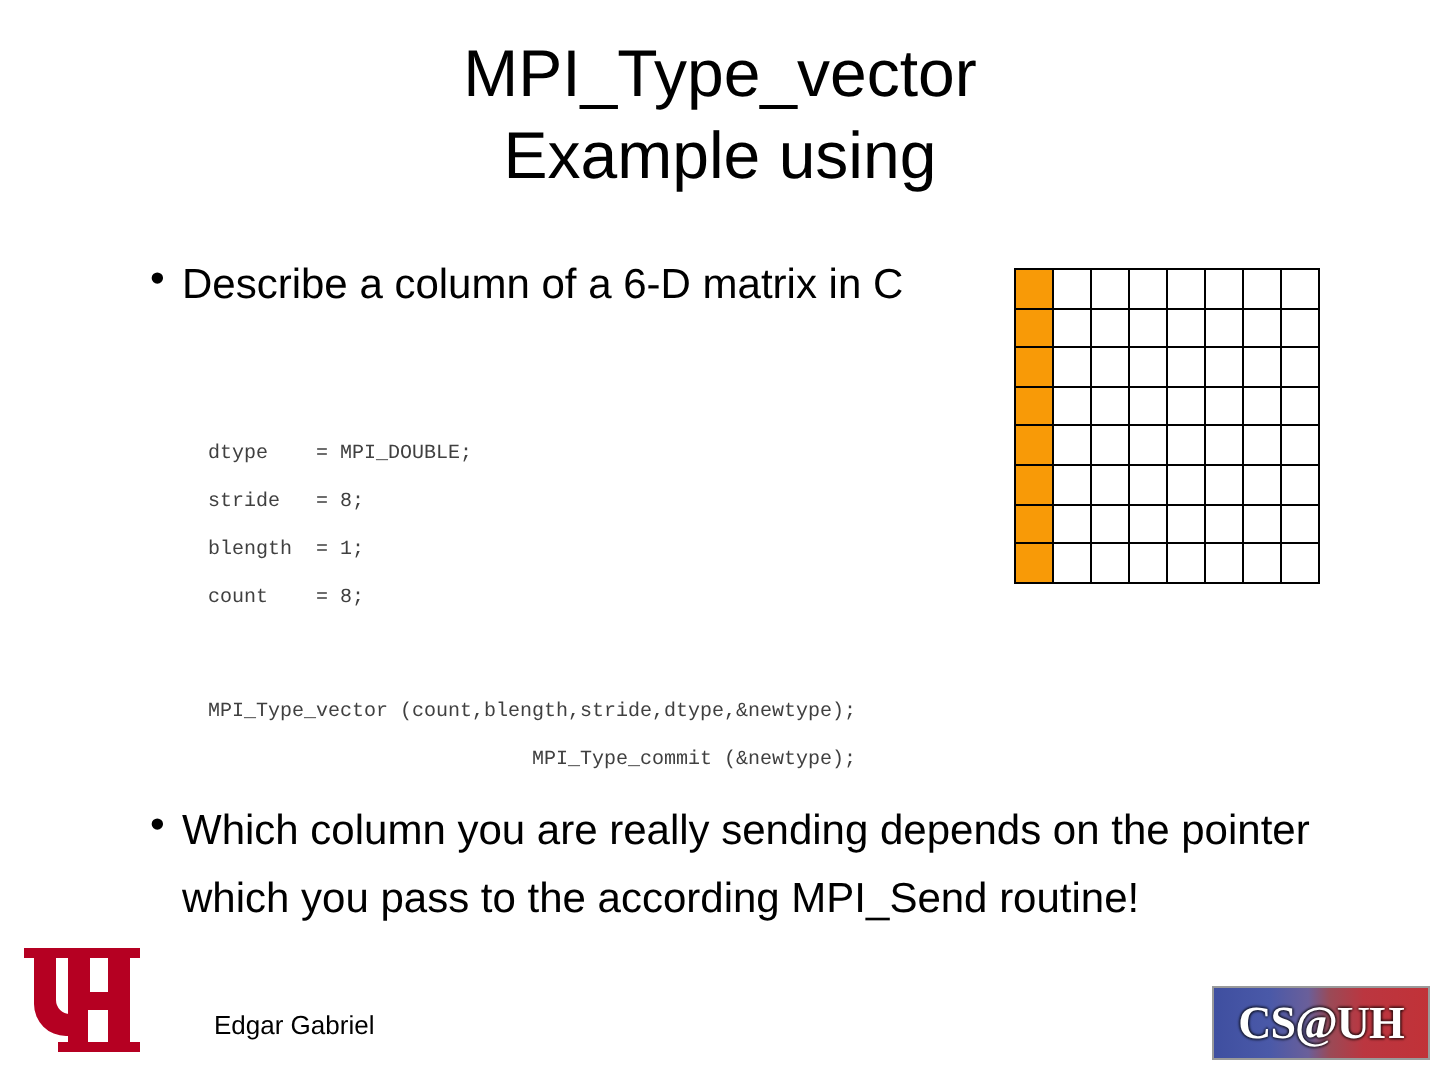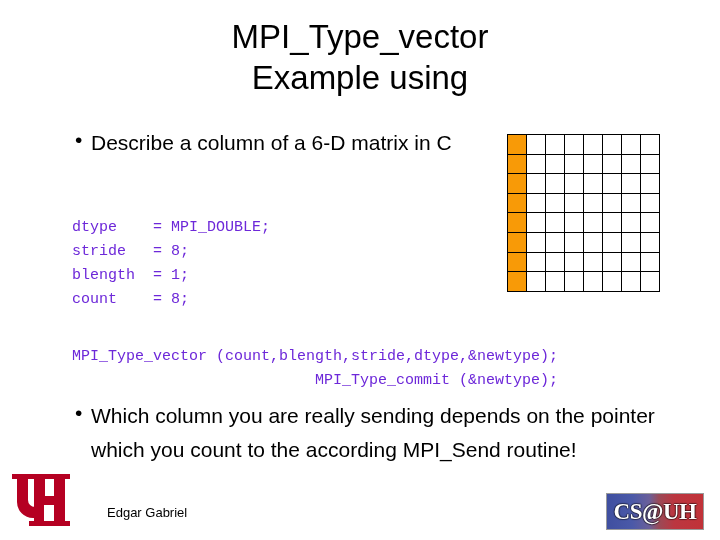--- a/index.html
+++ b/index.html
@@ -62,24 +62,25 @@
   #bullet-2 {
     left: 66px;
     top: 399px;
     width: 610px;
   }
 
   
   .code-block {
     position: absolute;
     font-family: "Liberation Mono", "DejaVu Sans Mono", monospace;
-    font-size: 15px;
+    font-size: 10px;
     line-height: 24px;
     white-space: pre;
-    color: #6d28d9;
+    color: #404040;
+    margin-left: 32px;
   }
   #code-vars {
     left: 72px;
     top: 216px;
   }
   #code-calls {
     left: 72px;
     top: 345px;
     text-align: right;
   }
@@ -121,21 +122,21 @@
     top: 470px;
     width: 62px;
     height: 60px;
   }
 
   
   #csuh-logo {
     position: absolute;
     left: 606px;
     top: 493px;
-    width: 98px;
+    width: 109px;
     height: 37px;
     border: 1px solid #9a9a9a;
     box-sizing: border-box;
     overflow: hidden;
   }
   #csuh-logo .csuh-bg {
     position: absolute;
     inset: 0;
     background: linear-gradient(90deg,
         #3f4fa0 0%, #4a59a8 26%, #6a5f9a 44%,
@@ -260,21 +261,21 @@
         <td style="background: rgb(255, 255, 255); border-color: rgb(0, 0, 0);"></td>
         <td style="background: rgb(255, 255, 255); border-color: rgb(0, 0, 0);"></td>
         <td style="background: rgb(255, 255, 255); border-color: rgb(0, 0, 0);"></td>
         <td style="background: rgb(255, 255, 255); border-color: rgb(0, 0, 0);"></td>
       </tr>
     </tbody>
 </table>
 
 <div class="bullet-block" id="bullet-2">
   <span class="bullet-marker">•</span>
-  <span class="bullet-text">Which column you are really sending depends on the pointer which you count to the according MPI_Send routine!</span>
+  <span class="bullet-text">Which column you are really sending depends on the pointer which you pass to the according MPI_Send routine!</span>
 </div>
 
 <div id="uh-logo">
   <svg viewBox="0 0 62 60" width="62" height="60" aria-hidden="true">
     <g fill="#b50022">
 
       <rect x="7" y="4" width="11" height="28"></rect>
 
       <rect x="24" y="4" width="11" height="28"></rect>
 

